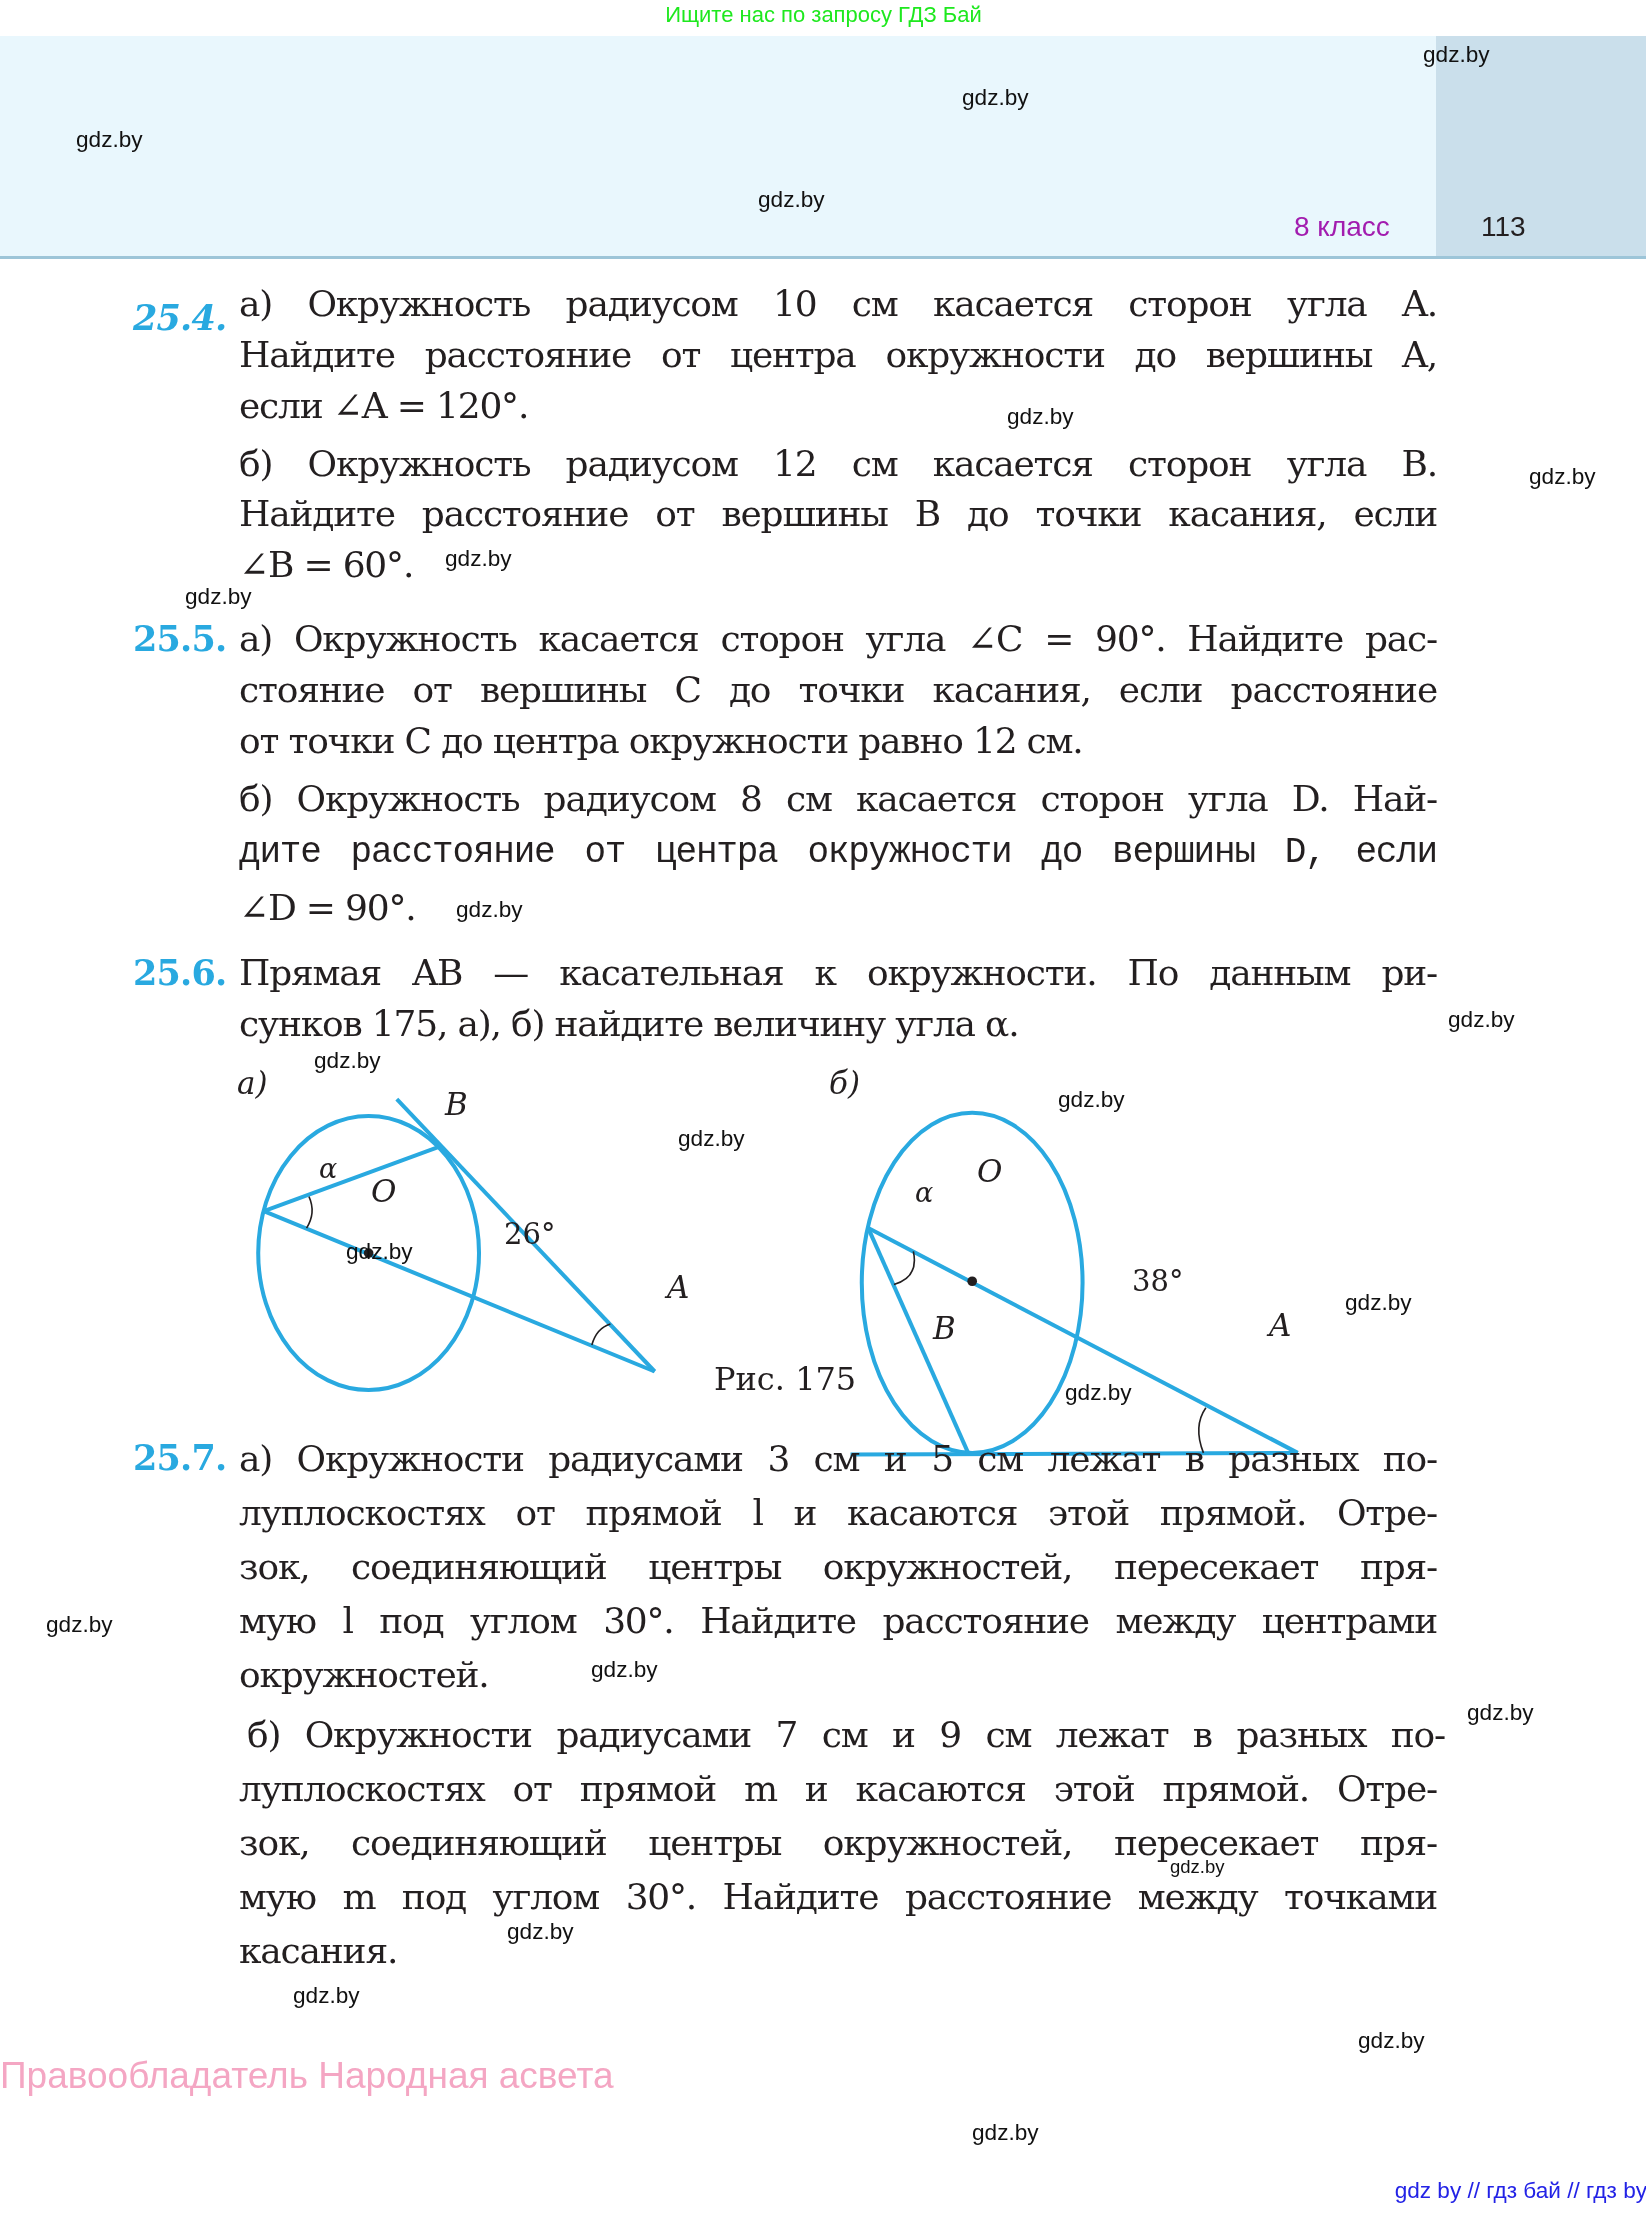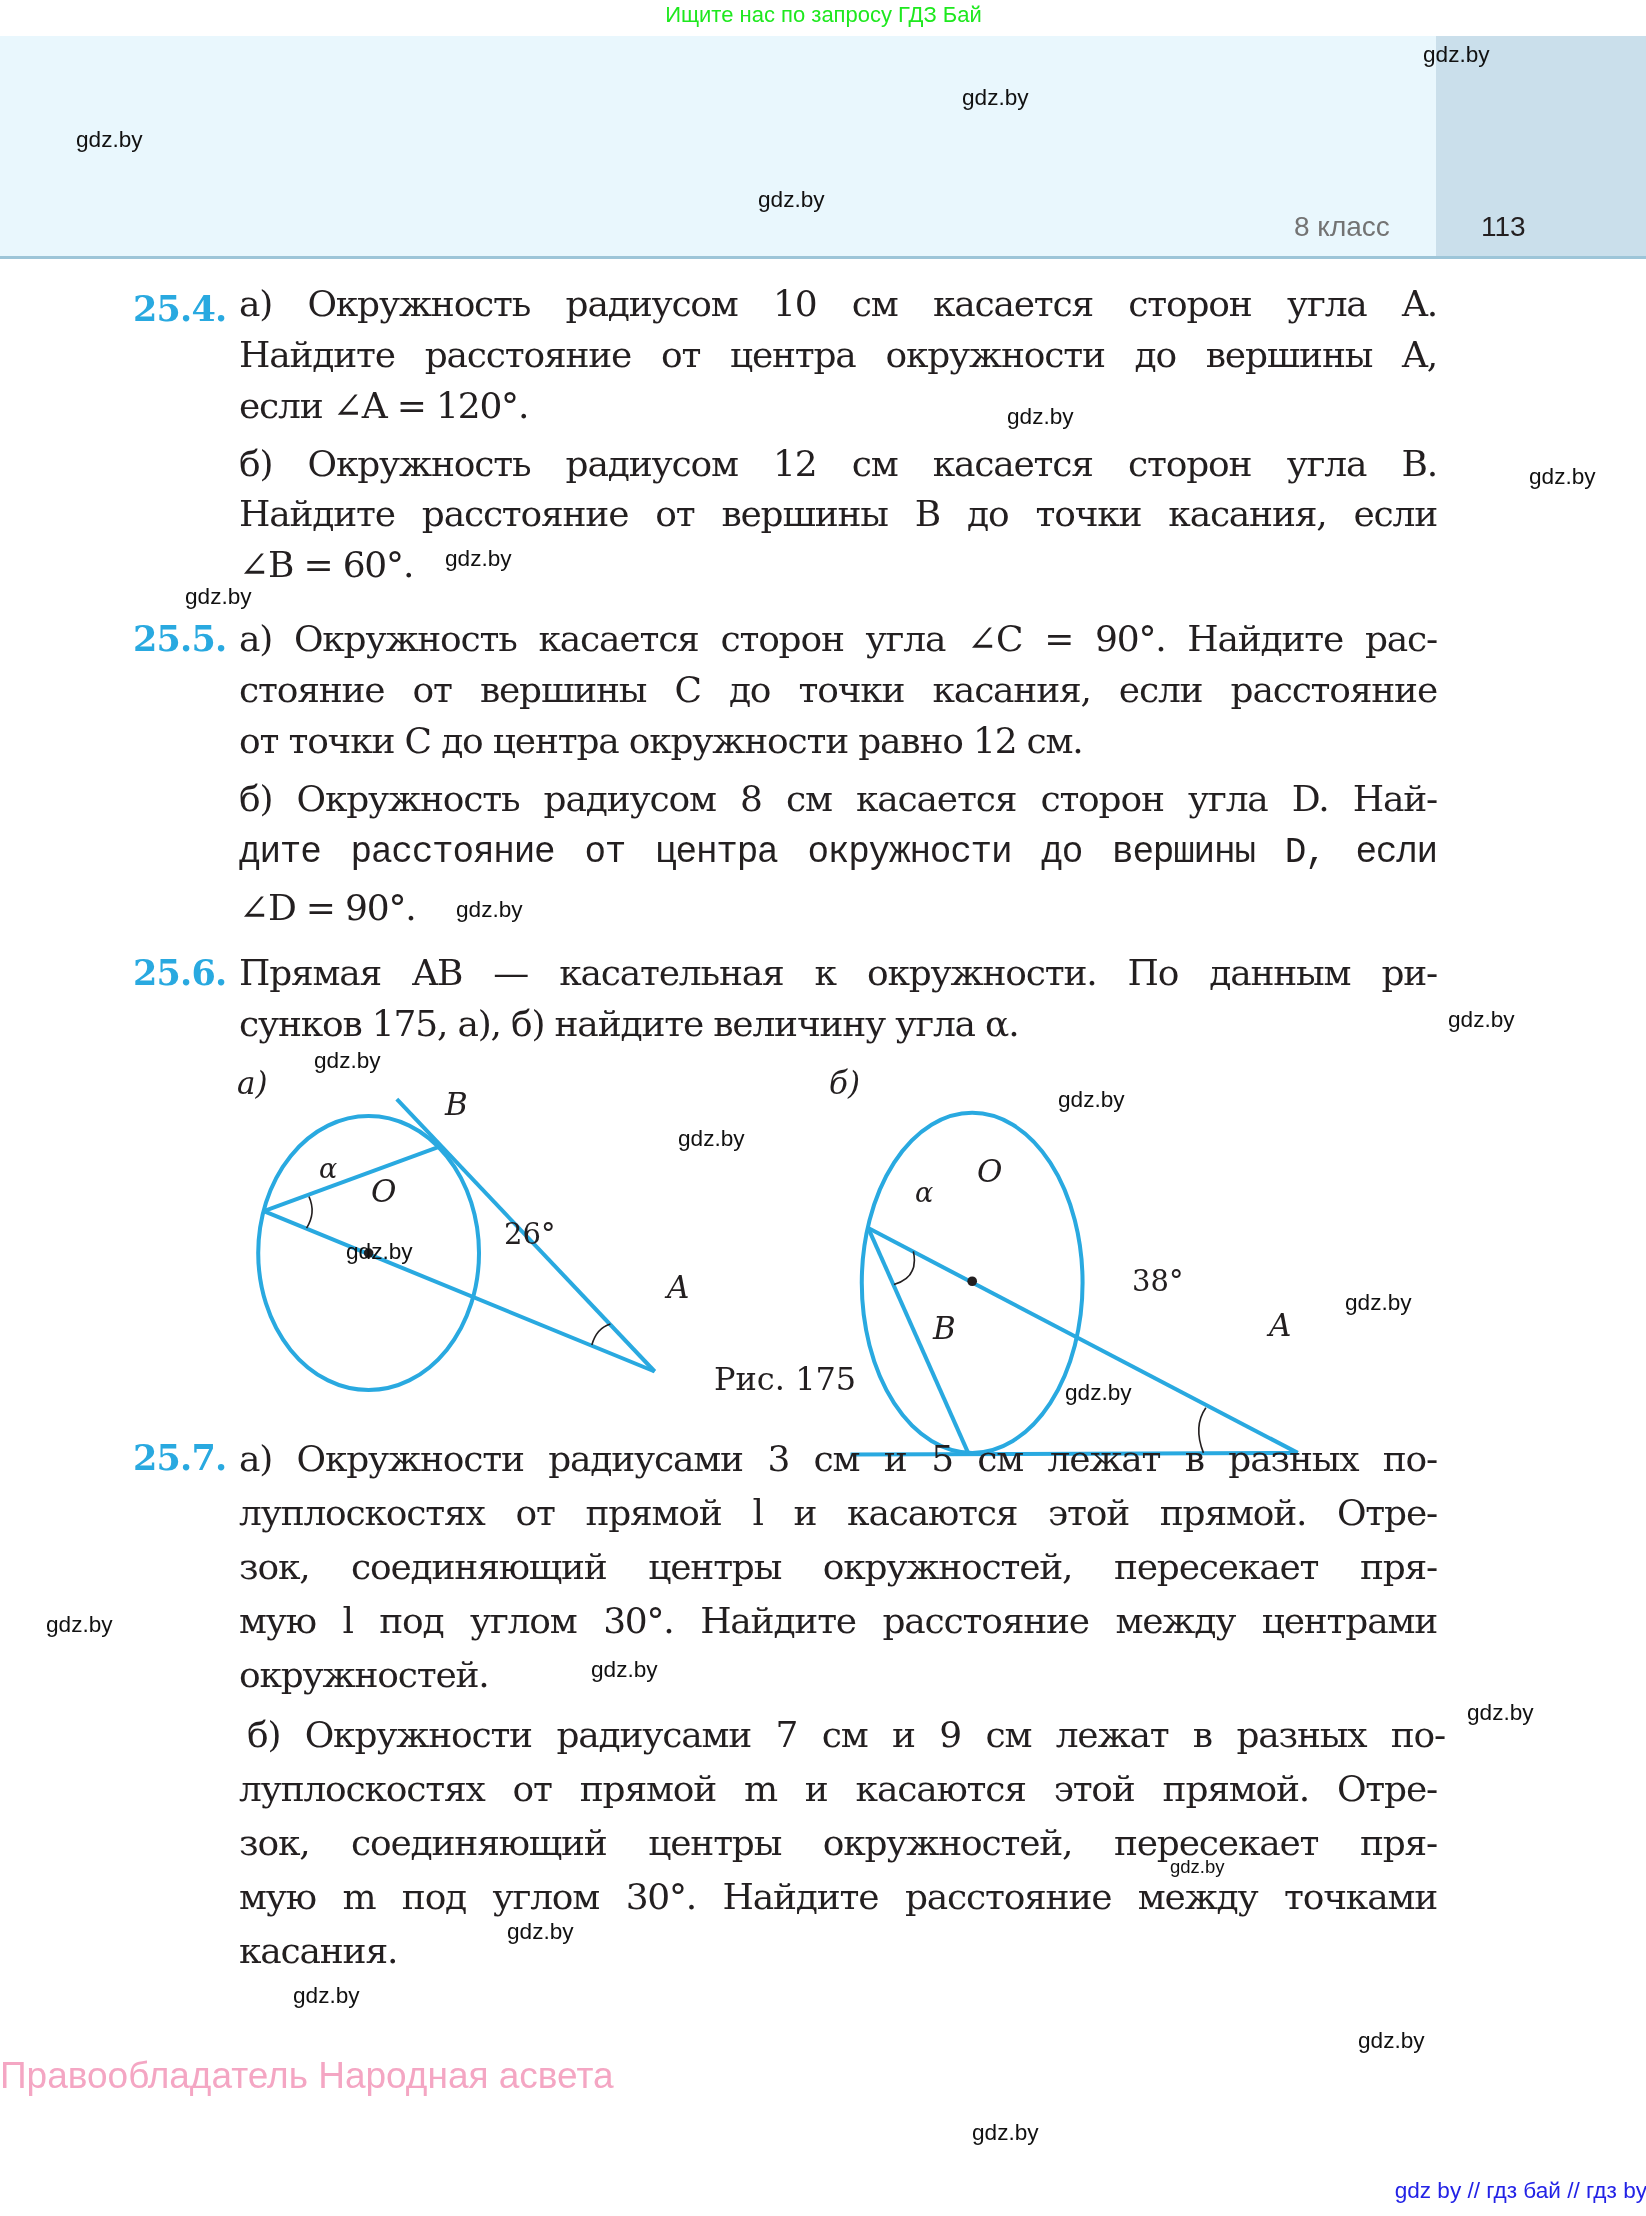--- a/index.html
+++ b/index.html
@@ -3,21 +3,21 @@
 <meta charset="utf-8">
 <style>
   html, body { margin:0; padding:0; }
   body { width:1647px; height:2216px; position:relative; background:#ffffff; overflow:hidden;
          font-family:"DejaVu Serif", "Liberation Serif", serif; color:#231f20; }
   .top-banner { position:absolute; left:0; top:1.6px; width:1647px; text-align:center;
                 font-family:"Liberation Sans", sans-serif; font-size:22px; color:#1ee81e; }
   .header-band { position:absolute; left:0; top:36px; width:1436px; height:220px; background:#e9f7fd; }
   .header-panel { position:absolute; left:1436px; top:36px; width:210px; height:220px; background:#cadfeb; }
   .header-rule { position:absolute; left:0; top:256px; width:1647px; height:3.2px; background:#9dc5d8; }
-  .grade { position:absolute; left:1294px; top:211px; font-family:"Liberation Sans", sans-serif; font-size:28px; color:#737373; }
+  .grade { position:absolute; left:1294px; top:211px; font-family:"Liberation Sans", sans-serif; font-size:28px; color:#a21caf; }
   .page-num { position:absolute; left:1481px; top:211px; font-family:"Liberation Sans", sans-serif; font-size:28px; color:#231f20; }
   .wm { position:absolute; font-family:"Liberation Sans", sans-serif; font-size:22.6px; color:#111; white-space:nowrap; }
   .wm.small { font-size:18.5px; }
   .task { position:absolute; left:133px; width:1306px; }
   .task-num { position:absolute; left:0; top:0; font-family:"DejaVu Serif", serif; font-weight:bold; color:#29a9e0; font-size:35px; letter-spacing:-0.8px; }
   .line { position:absolute; left:106px; width:1198px; font-size:36px; line-height:51px; height:51px;
           white-space:nowrap; text-align:justify; text-align-last:justify; letter-spacing:-1.2px; }
   .line.last { text-align-last:left; }
   .figure { position:absolute; left:0; top:0; width:1647px; height:2216px; pointer-events:none; }
   .caption { position:absolute; left:714px; top:1360px; font-size:32px; color:#231f20; }
@@ -32,21 +32,21 @@
 
 <div class="top-banner">Ищите нас по запросу ГДЗ Бай</div>
 
 <div class="header-band"></div>
 <div class="header-panel"></div>
 <div class="header-rule"></div>
 <div class="grade">8 класс</div>
 <div class="page-num">113</div>
 
 <div class="task" style="top:278px;">
-  <div class="task-num" style="top:10px;">25.4.</div>
+  <div class="task-num" style="top:19px;font-style:italic;">25.4.</div>
   <div class="line" style="top:0px;">а) Окружность радиусом 10 см касается сторон угла A.</div>
   <div class="line" style="top:51px;">Найдите расстояние от центра окружности до вершины A,</div>
   <div class="line last" style="top:102px;">если ∠A = 120°.</div>
   <div class="line" style="top:160px;">б) Окружность радиусом 12 см касается сторон угла B.</div>
   <div class="line" style="top:210px;">Найдите расстояние от вершины B до точки касания, если</div>
   <div class="line last" style="top:261px;">∠B = 60°.</div>
 </div>
 
 <div class="task" style="top:613px;">
   <div class="task-num" style="top:4.8px;">25.5.</div>

